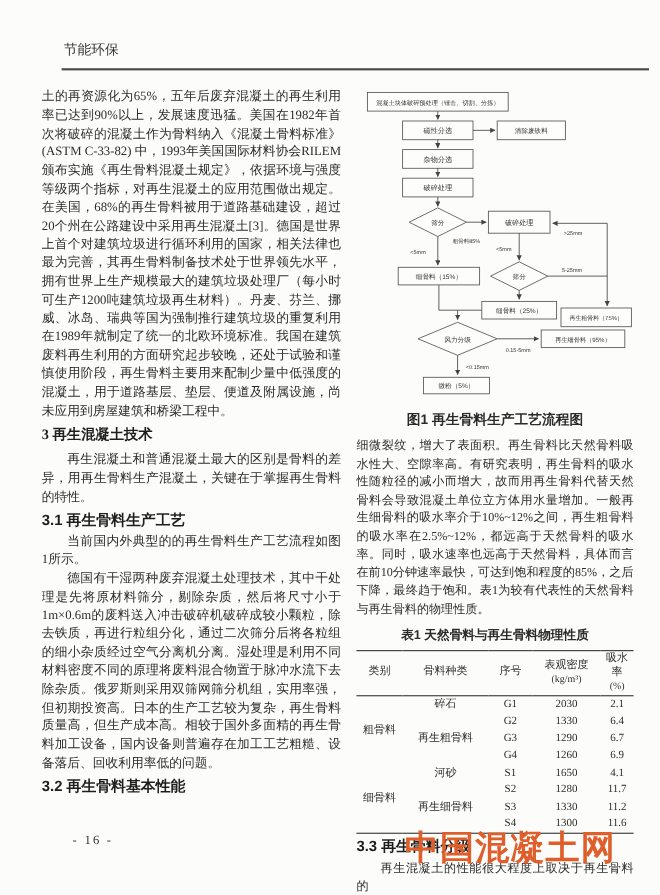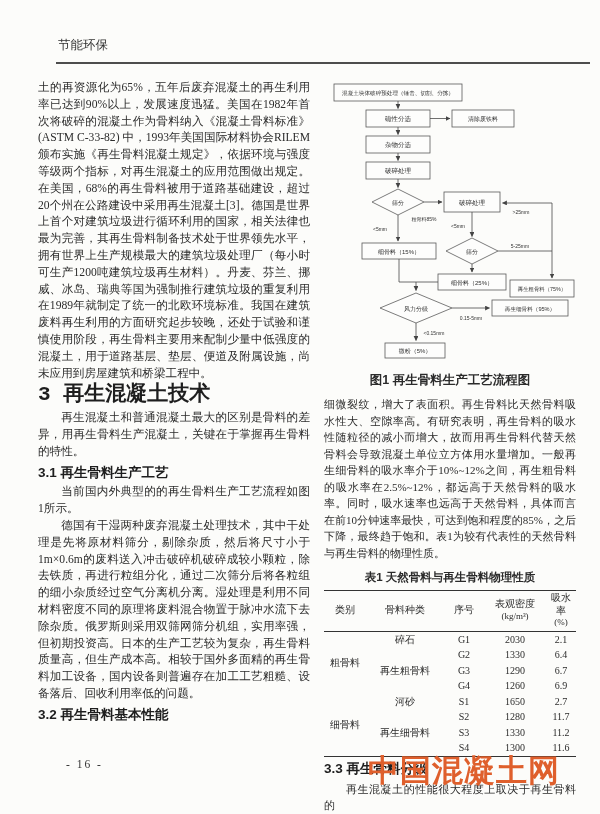--- a/index.html
+++ b/index.html
@@ -8,21 +8,21 @@
     background:#fcfcfa;overflow:hidden;
     font-family:"Liberation Serif","DejaVu Serif",serif;color:#2b2b2b;padding-left:30px;
   }
   .header{position:absolute;top:37px;left:58px;right:42px;display:flex;justify-content:space-between;font-size:12.5px;color:#333;}
   .header-rule{position:absolute;top:62px;left:56px;right:40px;border-top:2px solid #4d4d4d;height:0;}
   .columns{position:absolute;top:80px;left:38px;display:flex;gap:14px;}
   .col-left{width:272px;font-size:11.6px;line-height:16.8px;text-align:justify;}
   .col-right{width:252px;font-size:11px;line-height:16.5px;text-align:justify;}
   p{margin:0;text-indent:2em;}
   p.noindent{text-indent:0;}
-  .sec-h{font-family:Liberation Mono, monospace;font-weight:bold;margin:5px 0 6px;font-size:21px;color:#1e1e1e;}
+  .sec-h{font-family:Liberation Serif, serif;font-weight:bold;margin:5px 0 6px;font-size:13px;color:#1e1e1e;}
   .sub-h{font-family:"Liberation Sans","DejaVu Sans",sans-serif;font-weight:bold;margin:4px 0 3px;font-size:13.5px;color:#1e1e1e;}
   .flow-wrap{width:252px;}
   svg text{font-family:"Liberation Sans","DejaVu Sans",sans-serif;fill:#333;}
   svg rect{fill:#fdfdfc;stroke:#5a5a5a;stroke-width:0.8;}
   svg polygon.diamond{fill:#fdfdfc;stroke:#5a5a5a;stroke-width:0.8;}
   svg line,svg polyline{stroke:#4a4a4a;stroke-width:0.8;fill:none;}
   .fig-caption{text-align:center;font-family:"Liberation Sans","DejaVu Sans",sans-serif;font-weight:bold;font-size:12.5px;margin:2px 0 8px;text-indent:0;}
   .tbl-caption{text-align:center;font-family:"Liberation Sans","DejaVu Sans",sans-serif;font-weight:bold;font-size:11.5px;margin:8px 0 4px;text-indent:0;}
   table.ptable{width:100%;border-collapse:collapse;font-size:10px;border-top:1.6px solid #333;border-bottom:1.6px solid #333;line-height:1.25;}
   table.ptable th,table.ptable td{padding:1.5px 2px;text-align:center;font-weight:normal;vertical-align:middle;}
@@ -178,21 +178,21 @@
           <tr>
             <td>G4</td>
             <td>1260</td>
             <td>6.9</td>
           </tr>
           <tr>
             <td rowspan="4">细骨料</td>
             <td>河砂</td>
             <td>S1</td>
             <td>1650</td>
-            <td>2.7</td>
+            <td>4.1</td>
           </tr>
           <tr>
             <td rowspan="3">再生细骨料</td>
             <td>S2</td>
             <td>1280</td>
             <td>11.7</td>
           </tr>
           <tr>
             <td>S3</td>
             <td>1330</td>

